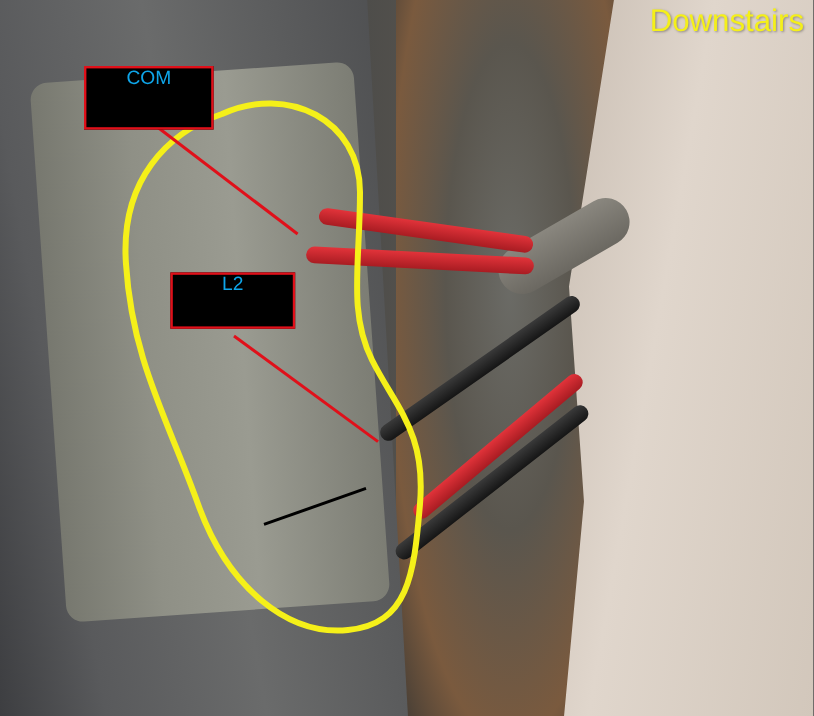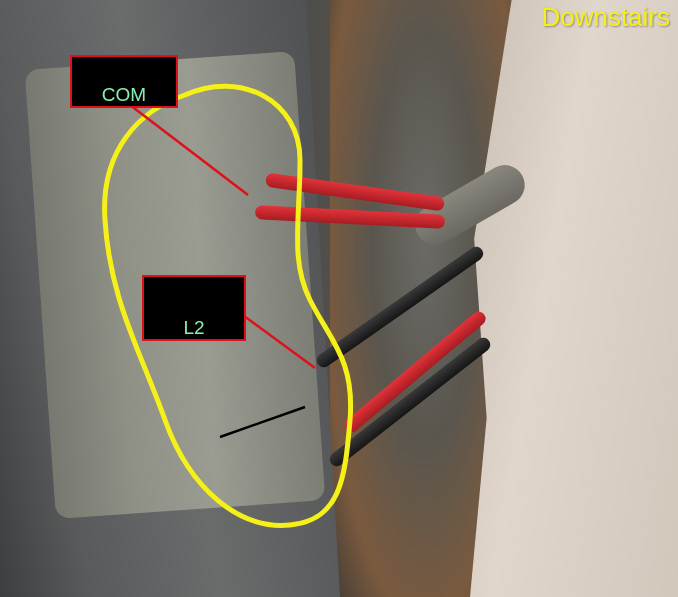--- a/index.html
+++ b/index.html
@@ -16,21 +16,21 @@
     clip-path:polygon(0 0,90% 0,100% 100%,0 100%);}
   .switch{position:absolute;left:40px;top:60px;width:270px;height:450px;border-radius:14px;
     background:linear-gradient(90deg,#77786f 0%,#8f9086 30%,#9a9b91 60%,#7c7d74 100%);
     transform:rotate(-4deg);}
   .floor{position:absolute;left:0;top:330px;width:90px;height:267px;background:#2c3440;opacity:.8;}
   .wire{position:absolute;height:14px;border-radius:8px;}
   .red{background:linear-gradient(#e2333a,#a81c22);}
   .black{background:linear-gradient(#3a3a3a,#151515);}
   .grey{background:linear-gradient(#8a877f,#6b6861);}
   svg.overlay{position:absolute;left:0;top:0;}
-  .label{position:absolute;background:#000;color:#86efac;display:flex;align-items:flex-end;justify-content:center;font-size:19px;}
+  .label{position:absolute;background:#000;color:#0ea5e9;display:flex;align-items:flex-start;justify-content:center;font-size:16px;}
   .label.red-border{border:2px solid #e0101a;box-sizing:border-box;}
   .downstairs{position:absolute;right:8px;top:2px;color:#f5f019;font-weight:normal;font-size:26px;
     text-shadow:1px 1px 2px rgba(0,0,0,.35);}
 </style>
 </head>
 <body>
 
 <div class="scene">
   <div class="floor"></div>
   <div class="box"></div>
@@ -48,18 +48,18 @@
   <svg class="overlay" width="678" height="597">
     <path d="M185,95 C240,70 300,100 300,160 C300,220 290,260 310,300 C330,340 355,360 350,420 C345,480 340,520 290,525 C240,530 190,490 165,420 C140,350 110,300 105,220 C100,150 140,110 185,95 Z" fill="none" stroke="#f5f019" stroke-width="5"></path>
     <line x1="130" y1="105" x2="248" y2="195" stroke="#e0101a" stroke-width="2.5"></line>
     <line x1="195" y1="280" x2="315" y2="368" stroke="#e0101a" stroke-width="2.5"></line>
     <line x1="220" y1="437" x2="305" y2="407" stroke="#000" stroke-width="2.5"></line>
   </svg>
 
   <div class="label red-border" style="left:70px;top:55px;width:108px;height:53px;">
     <span>COM</span>
   </div>
-  <div class="label red-border" style="left:142px;top:227px;width:104px;height:66px;margin-top:48px;">
+  <div class="label red-border" style="left:142px;top:227px;width:104px;height:47px;">
     <span>L2</span>
   </div>
 
   <div class="downstairs">Downstairs</div>
 </div>
 
 </body></html>

